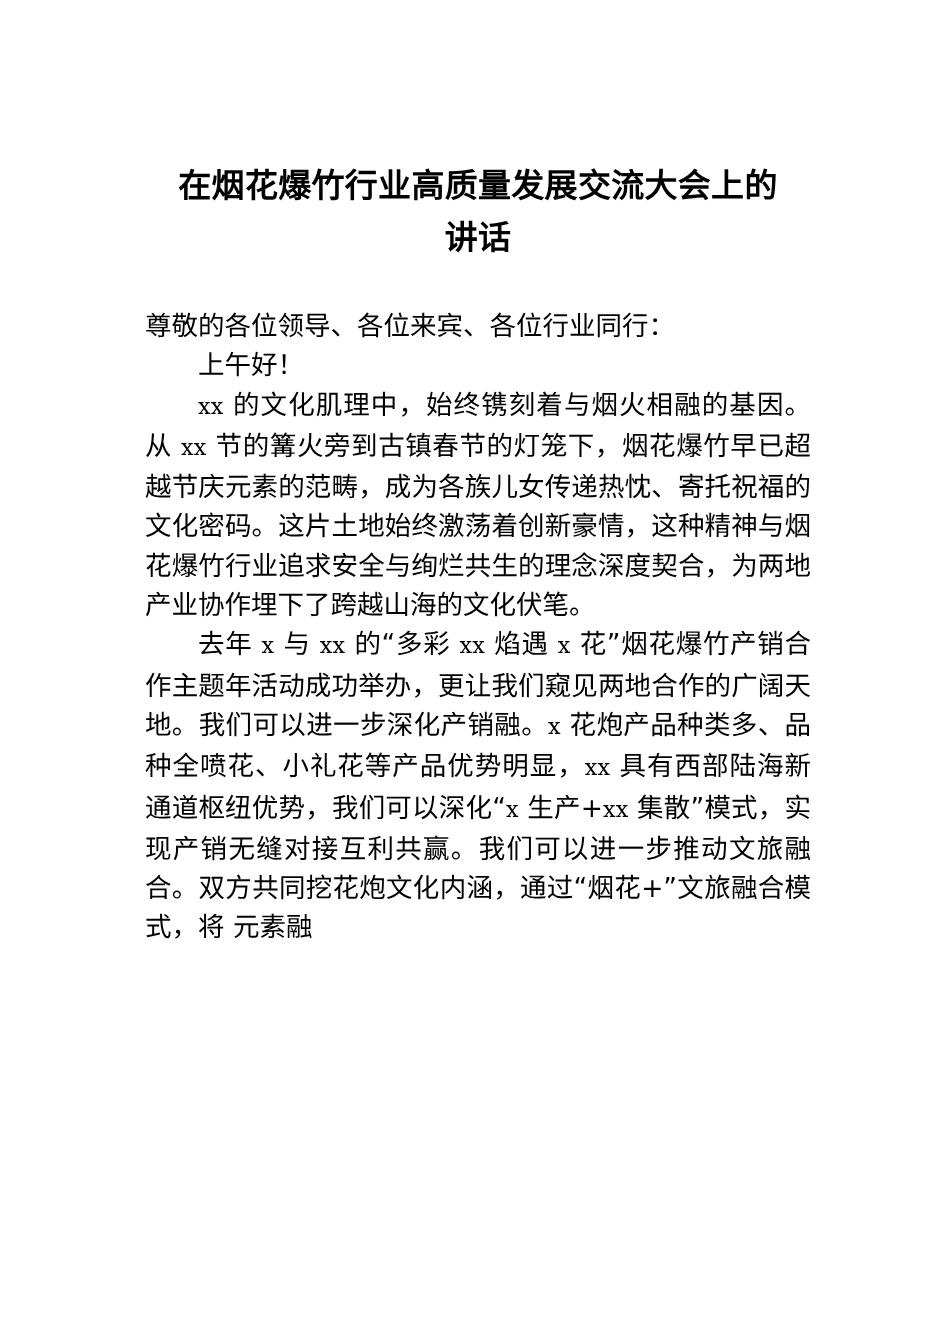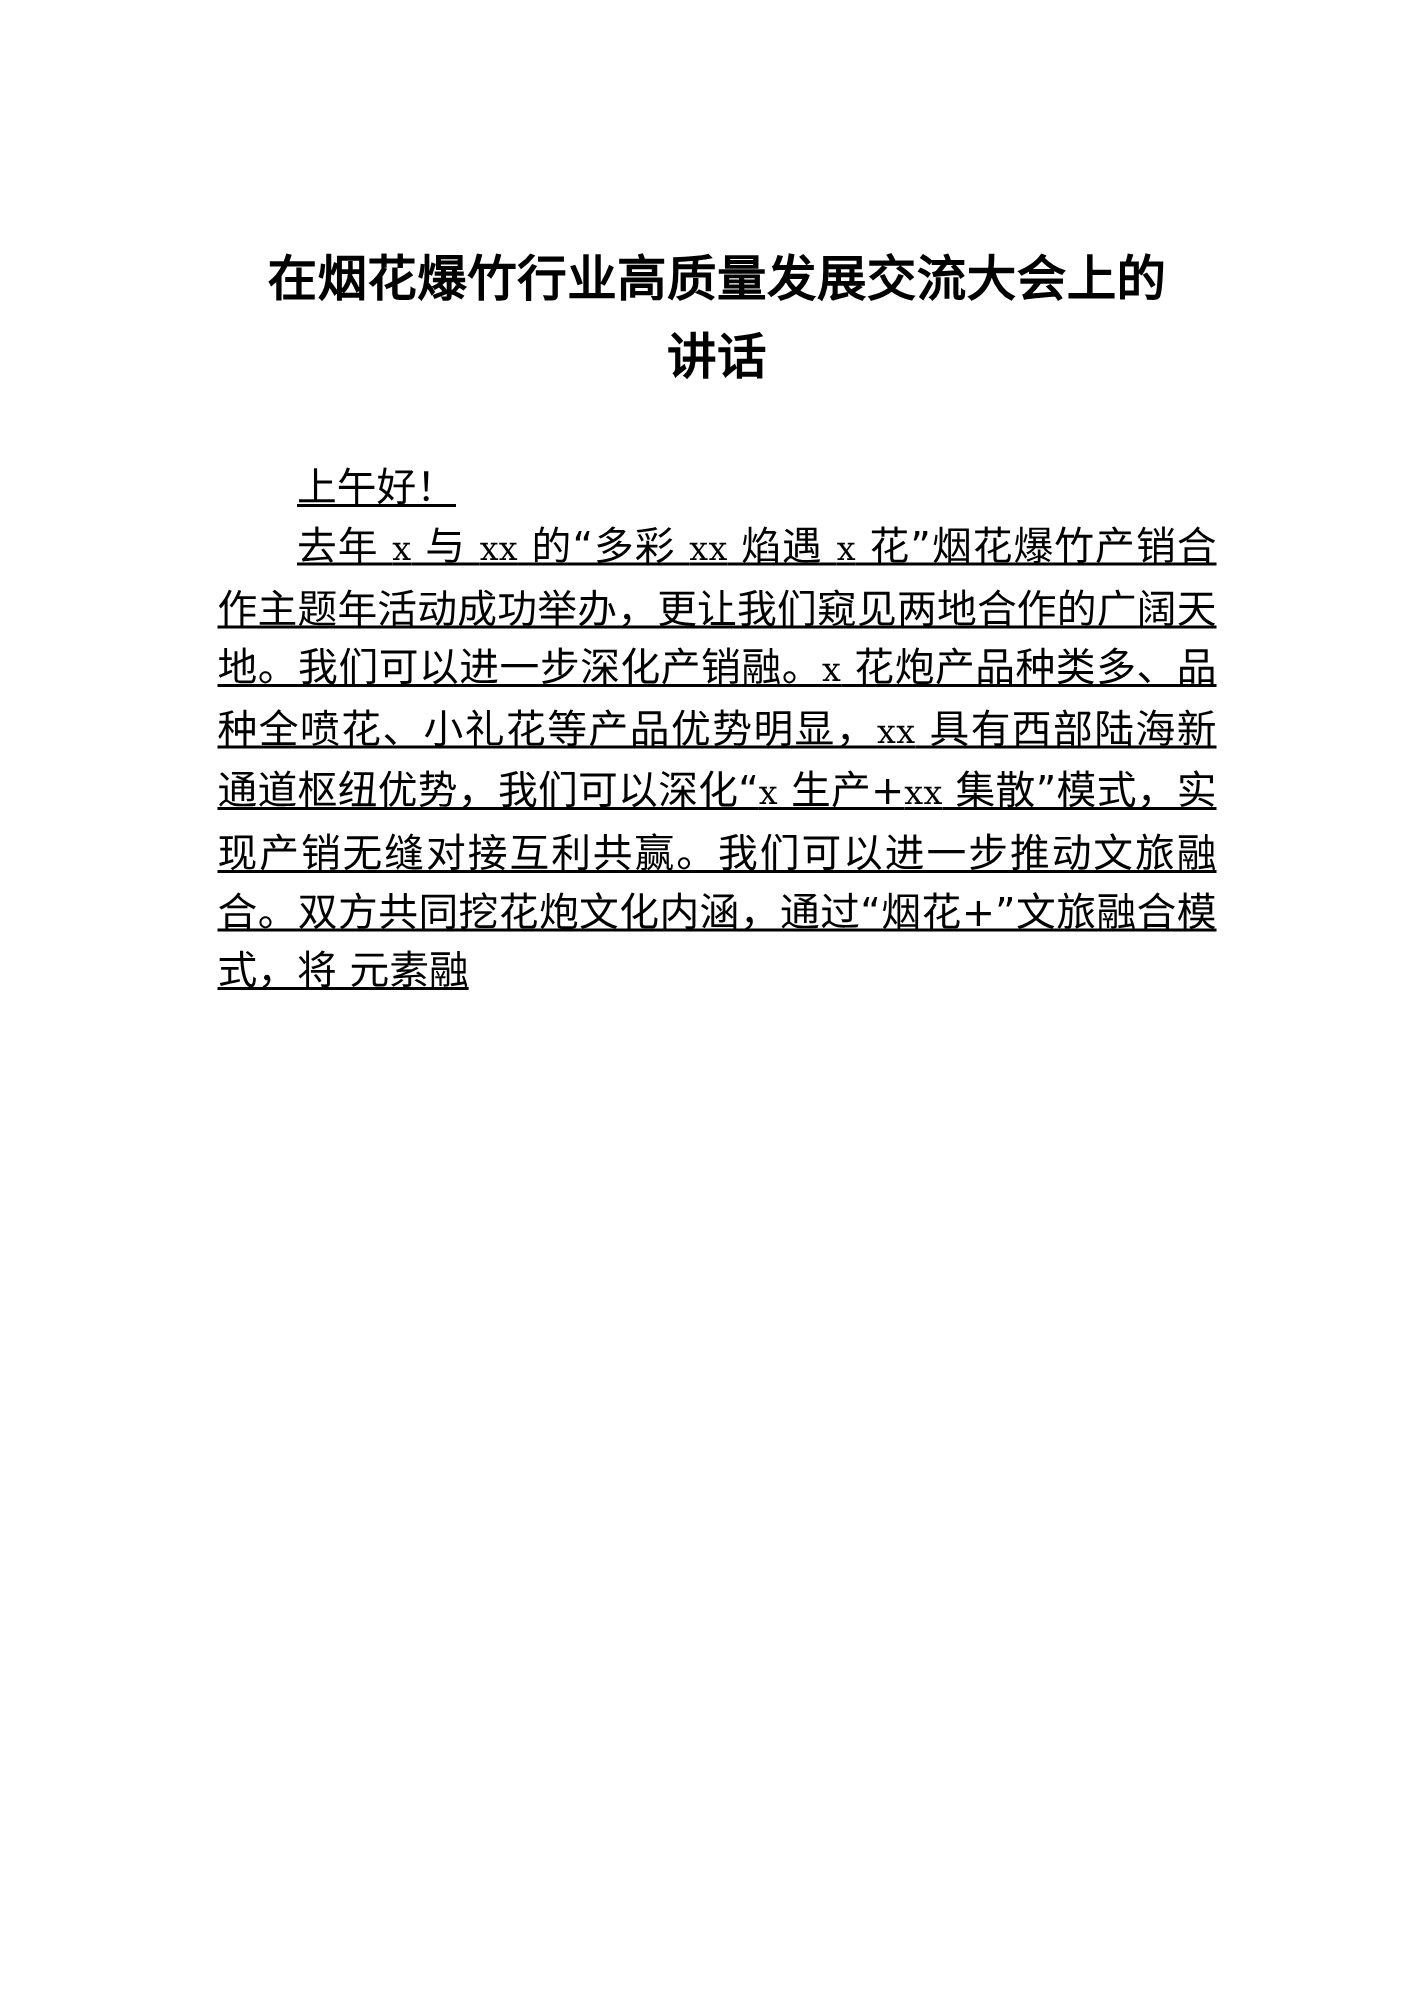--- a/index.html
+++ b/index.html
@@ -51,21 +51,20 @@
     letter-spacing: 0px;
   }
 
   .para {
     margin: 0;
     text-indent: 0;
   }
 
   .para.indent {
     text-indent: 2em;
-    text-decoration: underline;
   }
 
   
   .lat {
     font-family: "DejaVu Serif", "Liberation Serif", serif;
     font-size: 0.84em;
     letter-spacing: 0.2px;
   }
 </style>
 </head>
@@ -75,24 +74,26 @@
 
   <div class="content">
 
     <h1 class="doc-title">
       <span>在烟花爆竹行业高质量发展交流大会上的</span><br>
       <span>讲话</span>
     </h1>
 
     <div class="body-block">
 
+      <p class="para">尊敬的各位领导、各位来宾、各位行业同行：</p>
 
       <p class="para indent">上午好！</p>
 
 
+      <p class="para indent"><span class="lat">xx</span> 的文化肌理中，始终镌刻着与烟火相融的基因。从 <span class="lat">xx</span> 节的篝火旁到古镇春节的灯笼下，烟花爆竹早已超越节庆元素的范畴，成为各族儿女传递热忱、寄托祝福的文化密码。这片土地始终激荡着创新豪情，这种精神与烟花爆竹行业追求安全与绚烂共生的理念深度契合，为两地产业协作埋下了跨越山海的文化伏笔。</p>
 
 
       <p class="para indent">去年 <span class="lat">x</span> 与 <span class="lat">xx</span> 的“多彩 <span class="lat">xx</span> 焰遇 <span class="lat">x</span> 花”烟花爆竹产销合作主题年活动成功举办，更让我们窥见两地合作的广阔天地。我们可以进一步深化产销融。<span class="lat">x</span> 花炮产品种类多、品种全喷花、小礼花等产品优势明显，<span class="lat">xx</span> 具有西部陆海新通道枢纽优势，我们可以深化“<span class="lat">x</span> 生产+<span class="lat">xx</span> 集散”模式，实现产销无缝对接互利共赢。我们可以进一步推动文旅融合。双方共同挖花炮文化内涵，通过“烟花+”文旅融合模式，将  元素融</p>
 
     </div>
 
   </div>
 
 </div>
 

